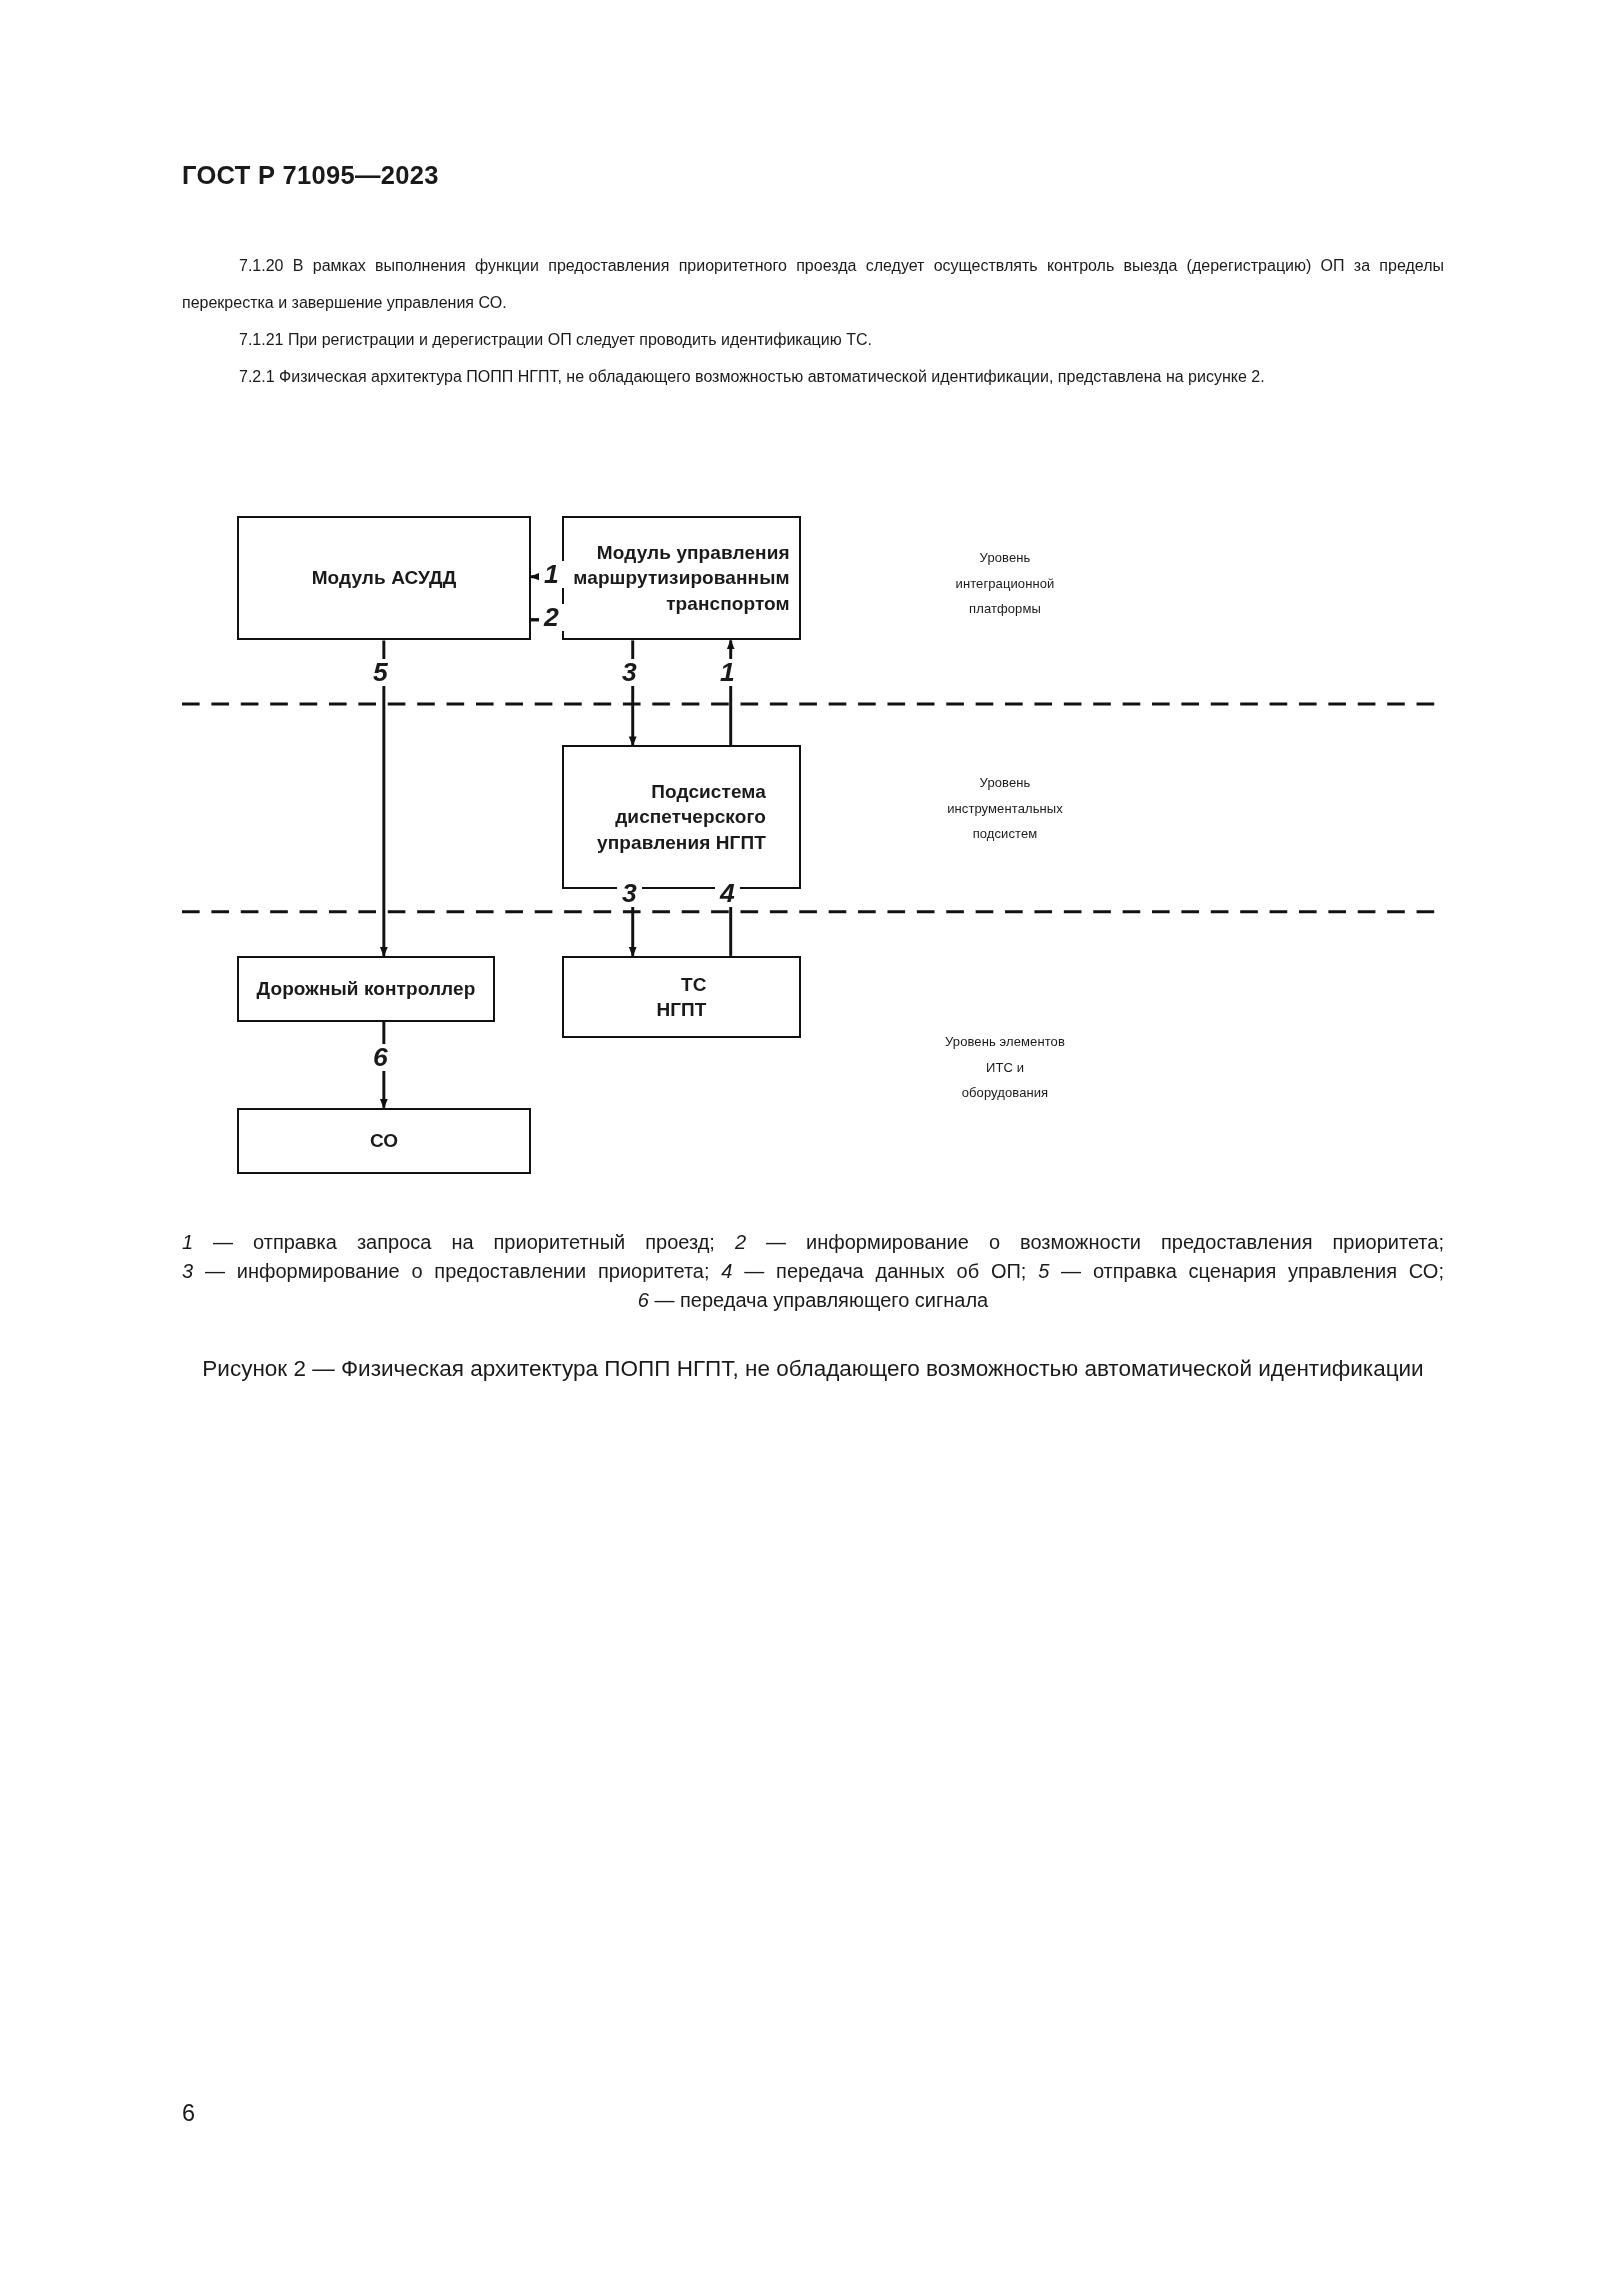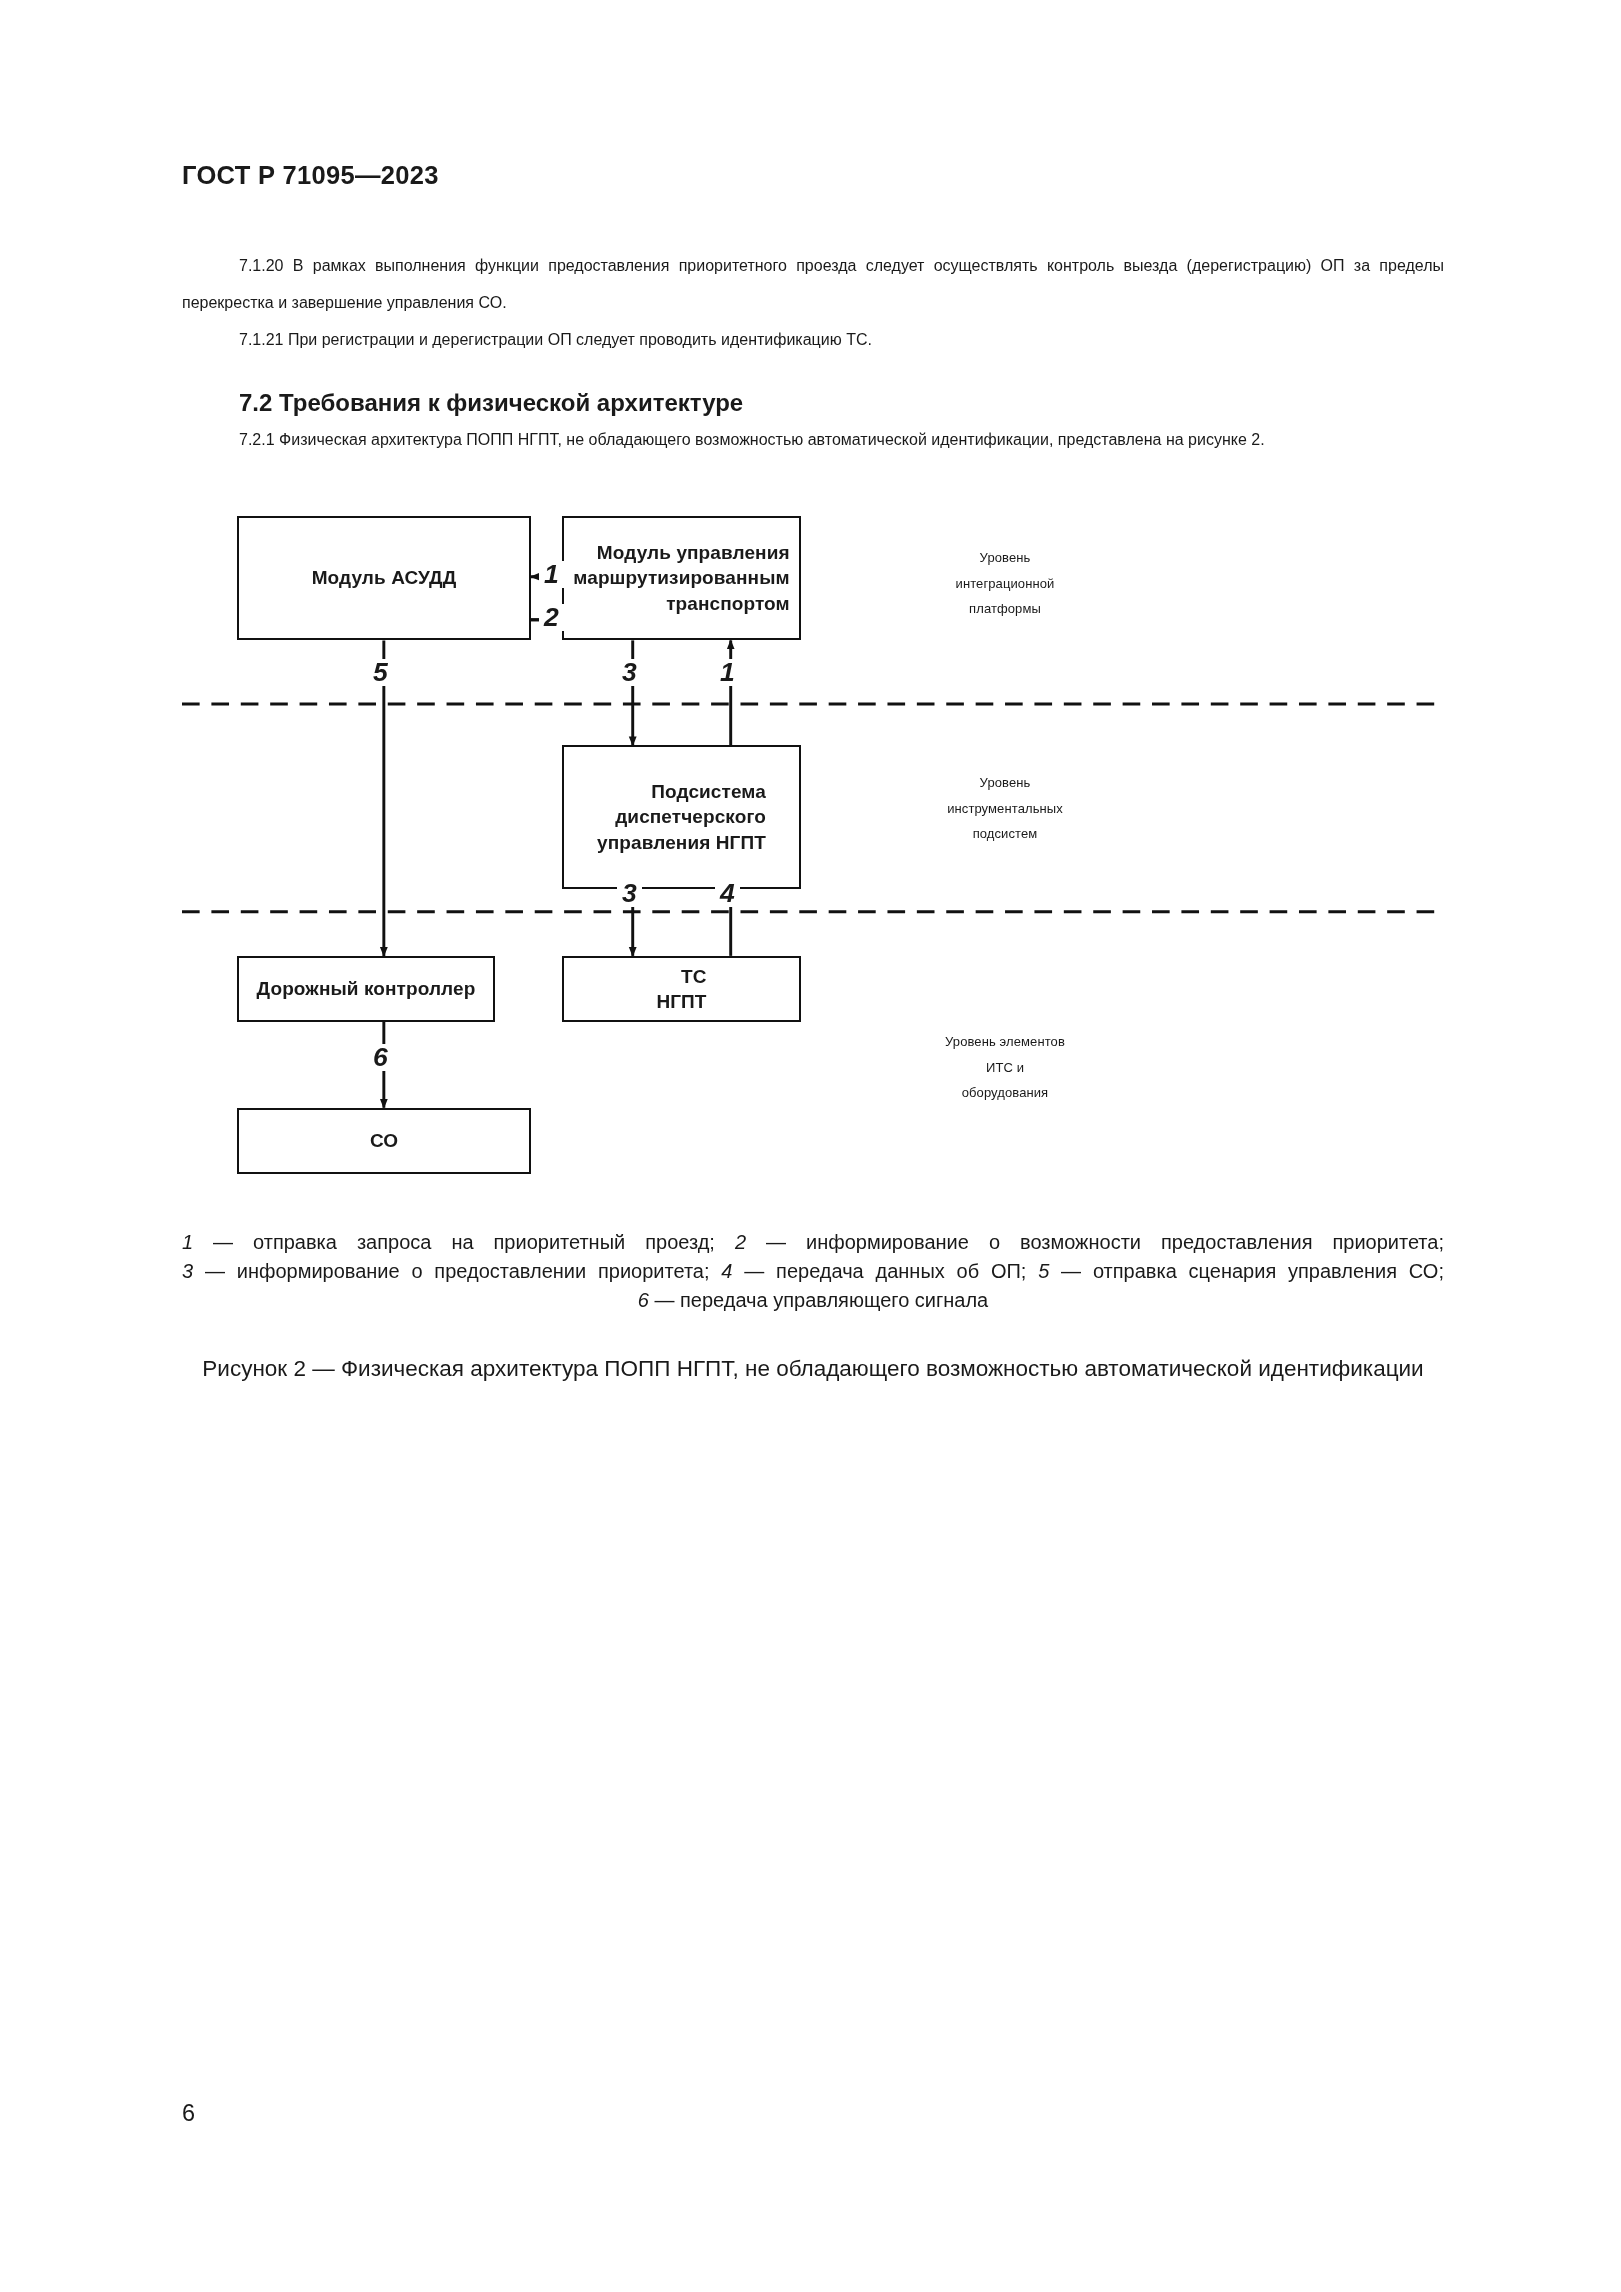--- a/index.html
+++ b/index.html
@@ -86,21 +86,21 @@
     font-weight: bold;
     line-height: 25.5px;
     letter-spacing: 0.1px;
     padding: 2px 5.9px;
   }
   
   .n-asudd   { left: 55px;  top: 5.9px;   width: 294px; height: 124px; }
   .n-routed  { left: 380px; top: 5.9px;   width: 239px; height: 124px; }
   .n-dispatch{ left: 380px; top: 235px; width: 239px; height: 144px; }
   .n-roadctl { left: 55px;  top: 446px; width: 258px; height: 66px;  }
-  .n-tc      { left: 380px; top: 446px; width: 239px; height: 66px;  }
+  .n-tc      { left: 380px; top: 446px; width: 239px; height: 82px;  }
   .n-co      { left: 55px;  top: 598px; width: 294px; height: 66px;  }
 
   .layer-label {
     position: absolute;
     width: 294px;
     text-align: center;
     font-size: 13px;
     font-weight: normal;
     line-height: 25.5px;
     letter-spacing: 0.1px;
@@ -173,21 +173,20 @@
 </head>
 <body>
 
 <div class="page">
 
   <div class="doc-header">ГОСТ Р 71095—2023</div>
 
   <div class="body-block">
     <p class="para">7.1.20  В рамках выполнения функции предоставления приоритетного проезда следует осуществлять контроль выезда (дерегистрацию) ОП за пределы перекрестка и завершение управления СО.</p>
     <p class="para">7.1.21  При регистрации и дерегистрации ОП следует проводить идентификацию ТС.</p>
-    <p class="section-heading">7.2  Требования к физической архитектуре</p>
     <p class="para para-gap">7.2.1  Физическая архитектура ПОПП НГПТ, не обладающего возможностью автоматической идентификации, представлена на рисунке 2.</p>
   </div>
 
   <div class="figure">
     <div class="diagram">
 
       <svg class="wires" viewBox="0 0 1288 700" xmlns="http://www.w3.org/2000/svg">
         <defs>
           <marker id="ah" markerWidth="12" markerHeight="12" refX="9" refY="4" orient="auto" markerUnits="userSpaceOnUse">
             <path d="M0,0 L10,4 L0,8 z" fill="#111111"></path>

